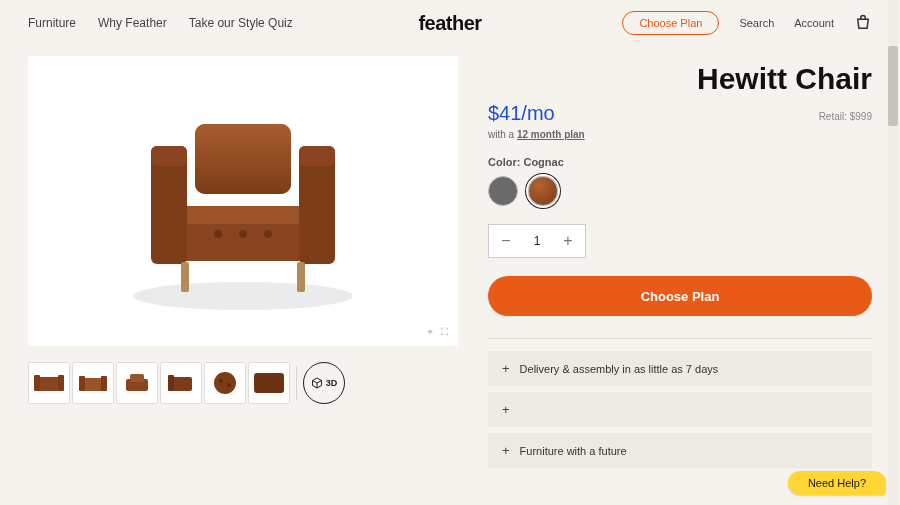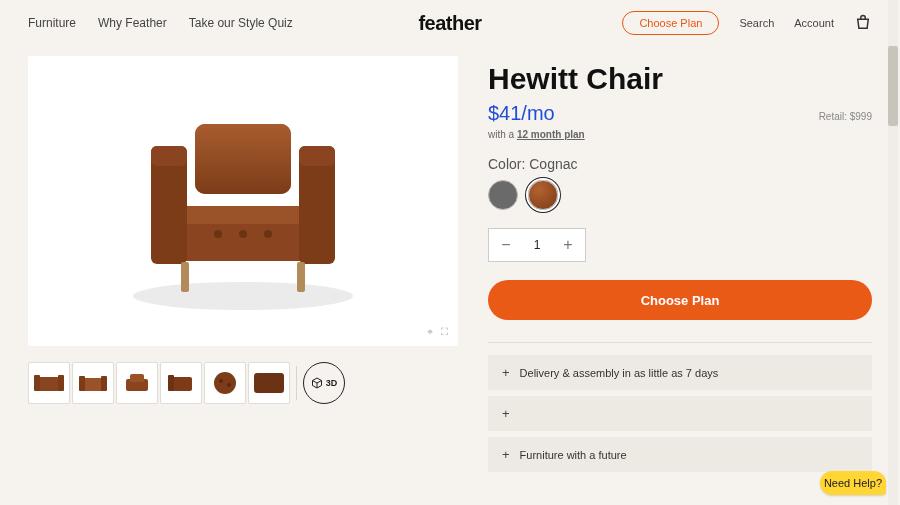--- a/index.html
+++ b/index.html
@@ -95,28 +95,28 @@
     width: 42px; height: 42px;
     border: 1px solid #222;
     border-radius: 50%;
     display:flex; align-items:center; justify-content:center;
     font-size: 9px; font-weight:600; gap:3px;
     cursor: pointer;
   }
 
   
   .details { flex: 1; padding-top: 6px; }
-  .title { font-size: 30px; font-weight: 600; color:#111; margin-bottom: 6px; }
+  .title { font-size: 30px; font-weight: 600; color:#111; margin-bottom: 6px; text-align: right; }
   .price-row { display:flex; align-items:baseline; justify-content:space-between; }
   .price { font-size: 20px; color:#1d4ed8; }
   .retail { font-size: 10px; color:#888; }
   .plan-note { font-size: 10px; color:#666; margin-top:4px; }
   .plan-note .ul { text-decoration: underline; cursor:pointer;font-weight:bold; }
 
-  .color-row { margin-top: 16px; font-size: 14px; color:#555; }
+  .color-row { margin-top: 16px; font-size: 11px; color:#555;font-weight:bold; }
   .swatches { display:flex; gap:10px; margin-top:8px; }
   .swatch {
     width: 30px; height:30px; border-radius:50%;
     border: 1px solid #bbb;
     cursor:pointer;
   }
   .swatch.sel {
     box-shadow: 0 0 0 2px #fff, 0 0 0 3px #222;
   }
   .sw-grey { background:#6a6a6a; }
@@ -159,21 +159,21 @@
     cursor:pointer;
   }
   .acc-item .plus { font-size:13px; color:#444; }
 
   .help-badge {
     position:absolute;
     right:14px; bottom:10px;
     background:#ffd633;
     color:#222;
     font-size:11px;
-    padding:6px 4px;
+    padding:6px 20px;
     border-radius: 12px 12px 4px 12px;
     cursor:pointer;
     box-shadow: 0 1px 2px rgba(0,0,0,.15);
   }
 
   .scroll-track {
     position:absolute; right:2px; top:0; bottom:0; width:10px;
     background:#f0ede8;
   }
   .scroll-thumb {

